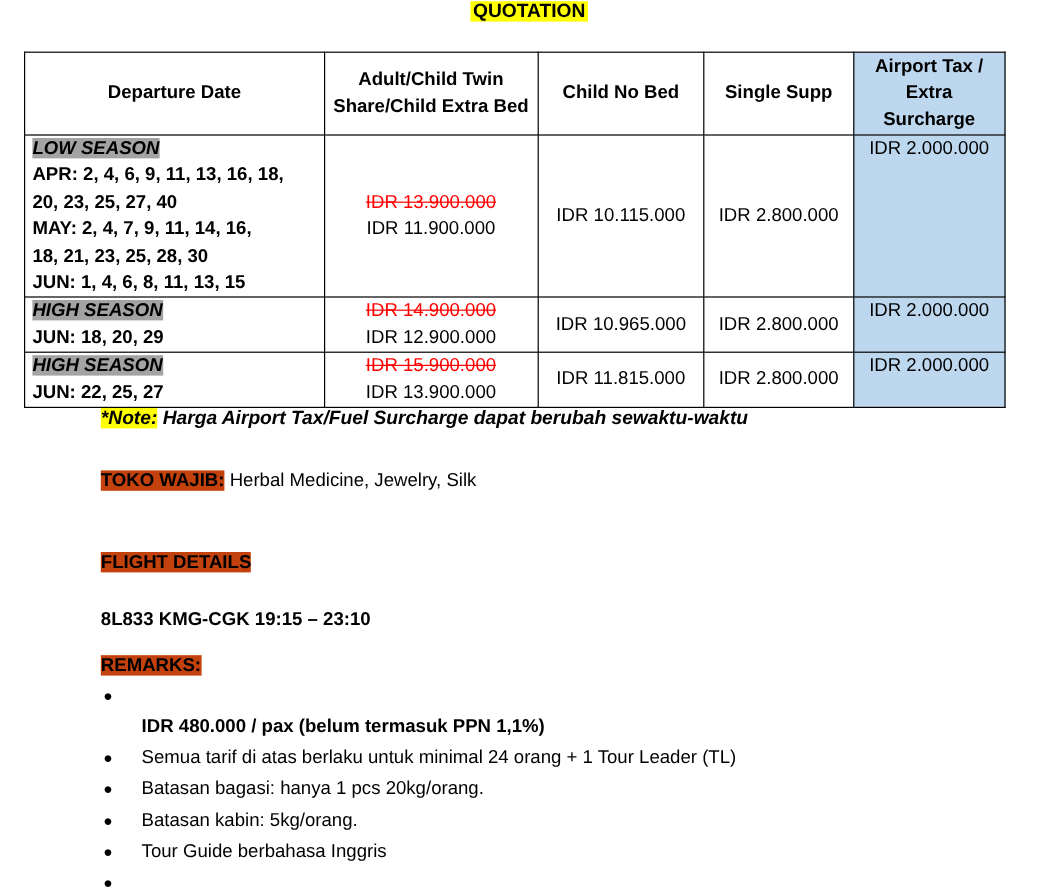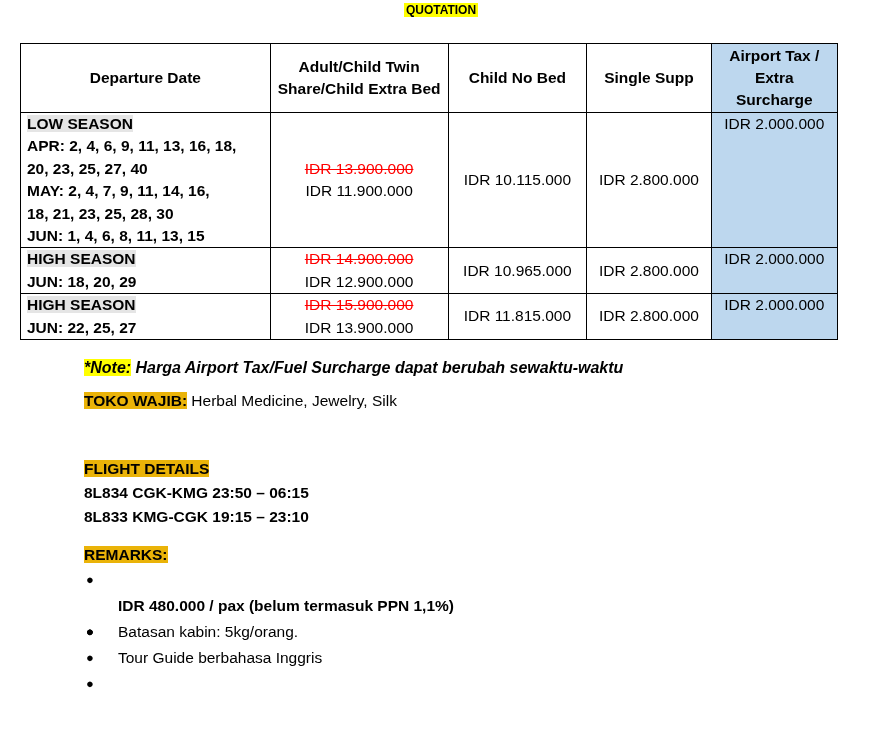--- a/index.html
+++ b/index.html
@@ -3,49 +3,49 @@
 <meta charset="utf-8">
 <style>
   html, body { margin: 0; padding: 0; background: #ffffff; }
   body {
     width: 882px; height: 747px; position: relative; overflow: hidden;
     font-family: "Liberation Sans", sans-serif; color: #000;
   }
   .hl { background: #ffff00; }
   .title {
     position: absolute; top: 0; left: 0; width: 882px; text-align: center;
-    font-weight: bold; font-size: 12px; line-height: 20px;
+    font-weight: bold; font-size: 16px; line-height: 20px;
   }
   .title span { padding: 0 2px; }
   table.quote {
     position: absolute; left: 20px; top: 43px; width: 818px;
     border-collapse: collapse; font-size: 15.5px;
   }
   table.quote td, table.quote th {
     border: 1.5px solid #000; padding: 0 6px;
   }
   table.quote th {
     font-weight: bold; text-align: center; vertical-align: middle; height: 68px; line-height: 22px;
   }
   th.c1 { width: 230px; }
   th.c2 { width: 160px; margin-left: 36px; }
   th.c3 { width: 122px; }
   th.c4 { width: 108px; }
   th.c5 { background: #bdd7ee; width: 110px; }
   td.dates { font-weight: bold; line-height: 22.4px; vertical-align: top; padding-left: 7px; }
-  td.dates .season { background: #e5e5e5; }
+  td.dates .season { background: #a3a3a3; font-style: italic; }
   td.price { text-align: center; vertical-align: middle; line-height: 22.4px; }
   td.tax { background: #bdd7ee; vertical-align: top; text-align: center; line-height: 22px; }
   .old { color: #ff0000; text-decoration: line-through; }
   .note {
     position: absolute; left: 84px; top: 340px; font-size: 16px;
-    font-weight: bold; font-style: italic; margin-top: 19px;
+    font-weight: bold; font-style: italic;
   }
   .section { position: absolute; left: 84px; font-size: 15.5px; line-height: 24px; }
-  .section .lbl { font-weight: bold; background: #eab308; }
+  .section .lbl { font-weight: bold; background: #c2410c; }
   .bold { font-weight: bold; }
   ul.remarks {
     position: absolute; left: 84px; top: 567px; margin: 0; padding: 0; list-style: none;
     font-size: 15.5px; width: 720px;
   }
   ul.remarks li { position: relative; padding-left: 34px; line-height: 26px; }
   ul.remarks li .bullet { position: absolute; left: 2px; top: 0; font-size: 13px; }
 </style>
 </head>
 <body>
@@ -122,39 +122,41 @@
 <div class="note">
   <span class="hl">*Note:</span><span> Harga Airport Tax/Fuel Surcharge dapat berubah sewaktu-waktu</span>
 </div>
 
 <div class="section" style="top: 389px;">
   <span class="lbl">TOKO WAJIB:</span><span> Herbal Medicine, Jewelry, Silk</span>
 </div>
 
 <div class="section" style="top: 457px;">
   <span class="lbl">FLIGHT DETAILS</span><br>
-  <span class="bold">8L834 CGK-KMG 23:50 – 06:15</span><br>
+  <br>
   <span class="bold">8L833 KMG-CGK 19:15 – 23:10</span>
 </div>
 
 <div class="section" style="top: 543px;">
   <span class="lbl">REMARKS:</span>
 </div>
 
 <ul class="remarks">
   <li class="bold">
     <span class="bullet">●</span>
     <br>
     <span>IDR 480.000 / pax (belum termasuk PPN 1,1%)</span>
   </li>
   <li>
     <span class="bullet">●</span>
+    <span>Semua tarif di atas berlaku untuk minimal 24 orang + 1 Tour Leader (TL)</span>
   </li>
   <li>
     <span class="bullet">●</span>
+    <span>Batasan bagasi: hanya 1 pcs 20kg/orang.</span>
   </li>
   <li>
     <span class="bullet">●</span>
     <span>Batasan kabin: 5kg/orang.</span>
   </li>
   <li>
     <span class="bullet">●</span>
     <span>Tour Guide berbahasa Inggris</span>
   </li>
   <li>

